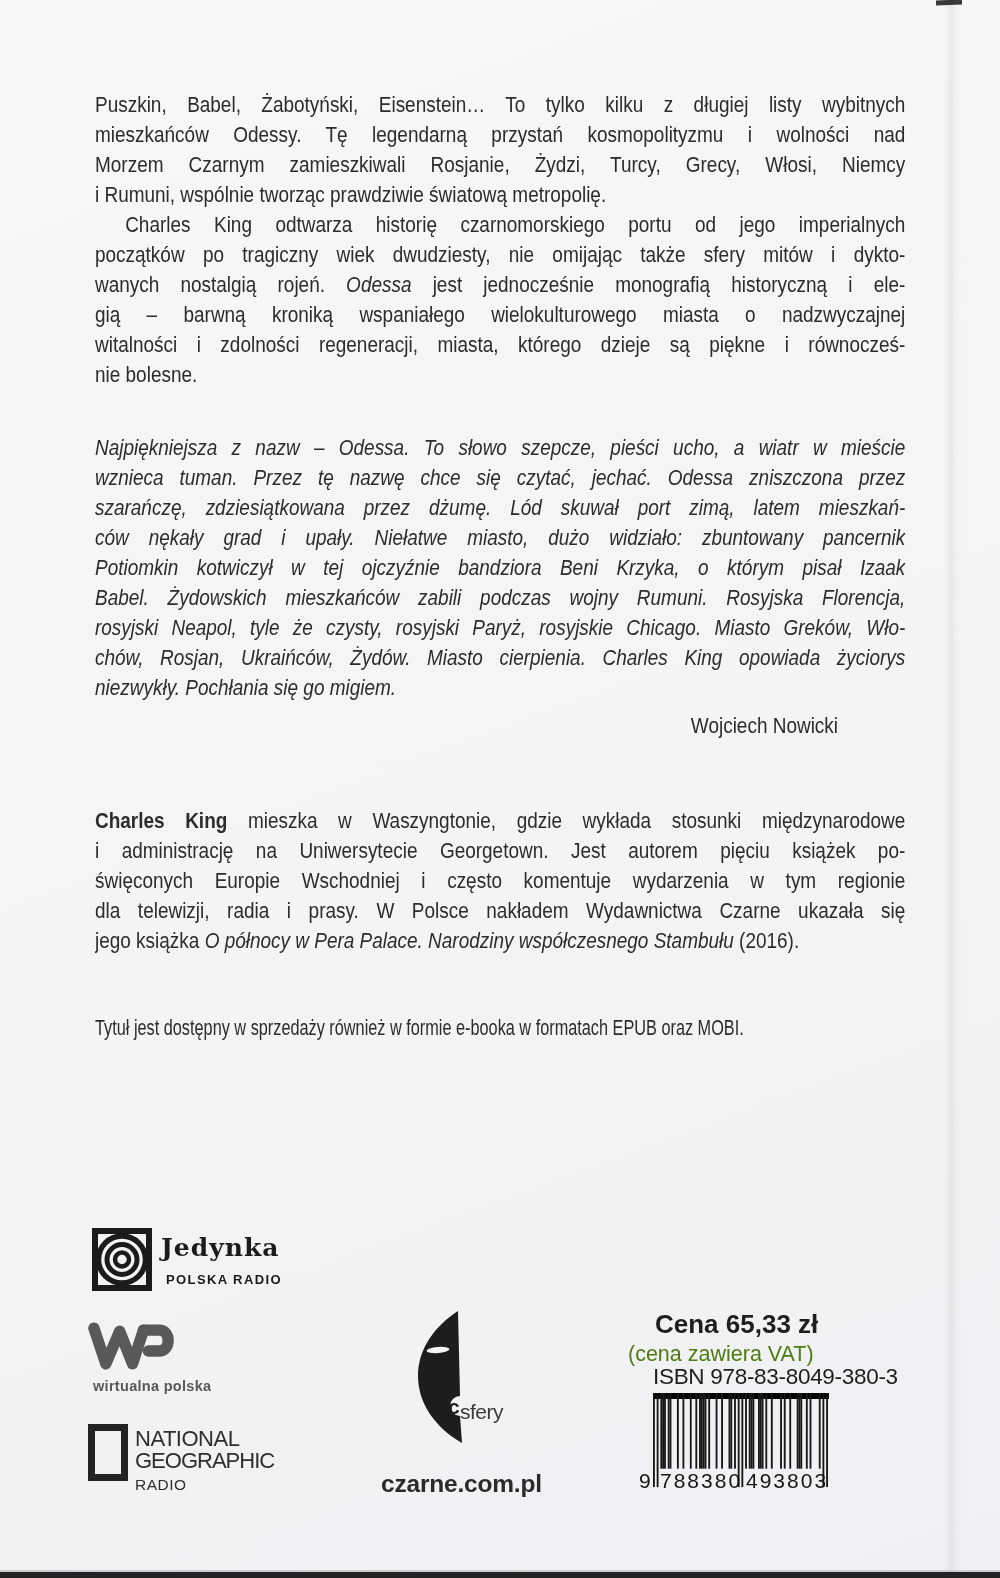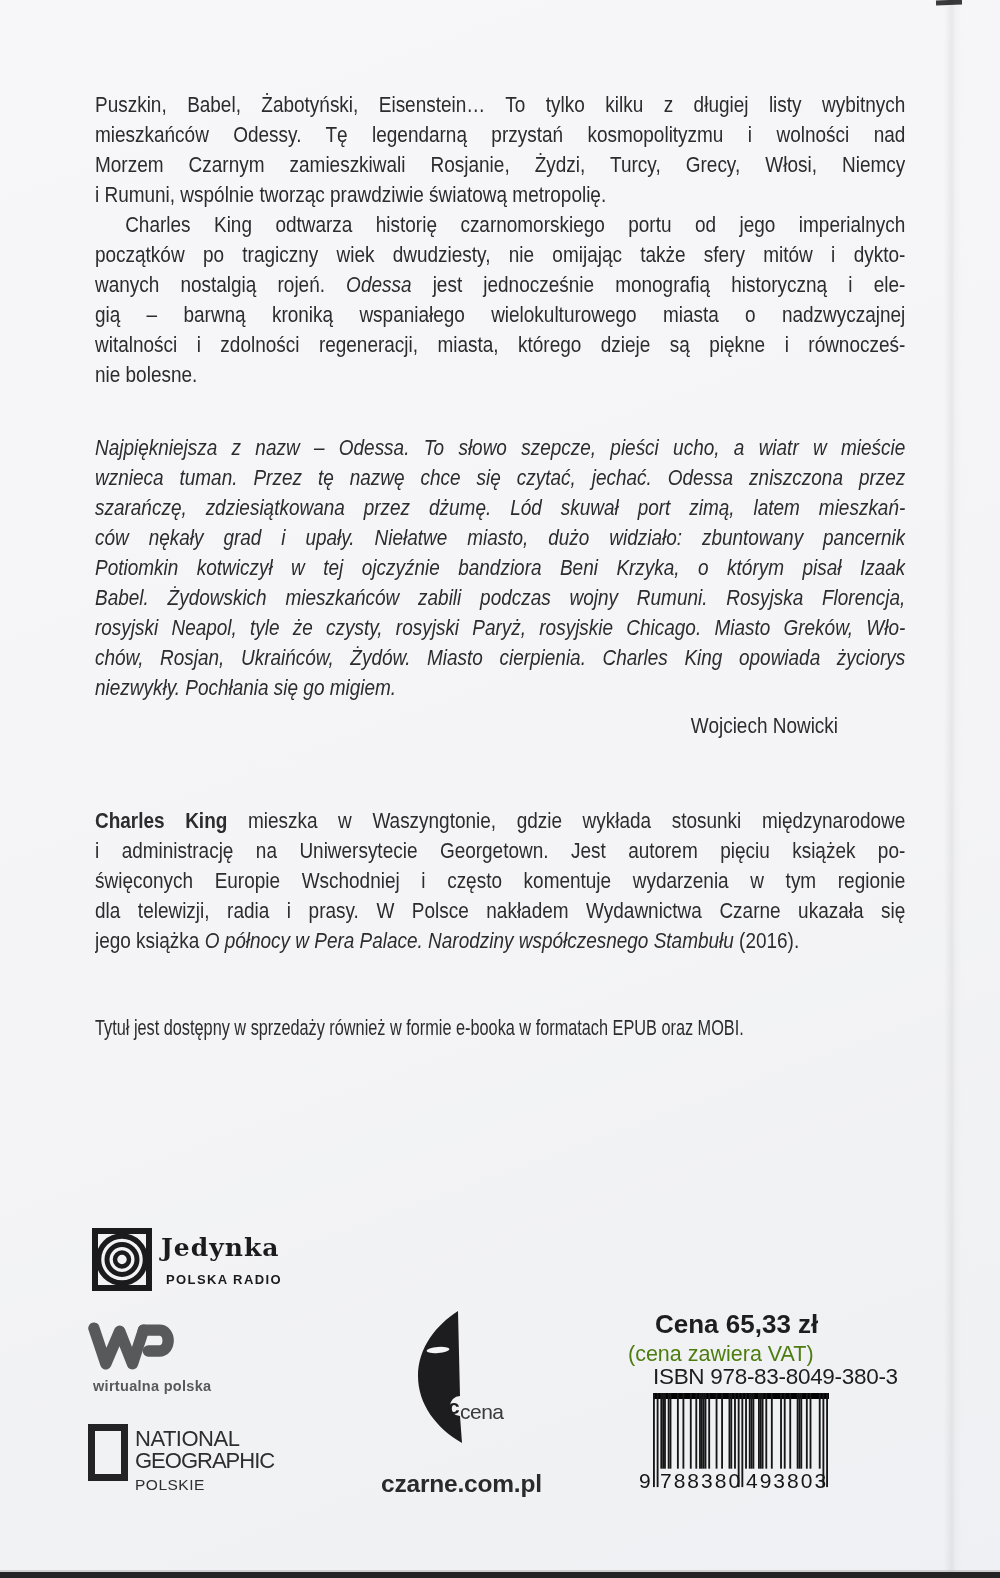--- a/index.html
+++ b/index.html
@@ -120,31 +120,31 @@
 <div class="abs wp-caption">wirtualna polska</div>
 
 <div class="abs" style="left:88px;top:1424px">
   <svg width="40" height="57" viewBox="0 0 40 57">
     <rect x="3.5" y="3.5" width="33" height="50" fill="none" stroke="#232325" stroke-width="7"></rect>
   </svg>
 </div>
 <div class="abs ng-text">
   <div class="ng-l1">NATIONAL</div>
   <div class="ng-l2">GEOGRAPHIC</div>
-  <div class="ng-l3">POLSKIE</div>
+  <div class="ng-l3">RADIO</div>
 </div>
 
 <div class="abs" style="left:416px;top:1310px">
   <svg width="52" height="133" viewBox="0 0 52 133">
     <path d="M42,1 L44,86 A10,10 0 0 0 44,106 L46,133 C20,118 2,94 2,66 C2,38 20,15 42,1 Z" fill="#1d1d1f"></path>
     <ellipse cx="22" cy="40" rx="11.5" ry="3" fill="#f4f4f6" transform="rotate(-5 22 40)"></ellipse>
     <text x="32" y="104" font-family="Liberation Sans, sans-serif" font-size="21" font-weight="bold" fill="#1d1d1f">c</text>
   </svg>
 </div>
-<div class="abs cz-wordmark">cena</div>
+<div class="abs cz-wordmark">sfery</div>
 <div class="abs cz-site">czarne.com.pl</div>
 
 <div class="abs price">Cena 65,33 zł</div>
 <div class="abs vat">(cena zawiera VAT)</div>
 <div class="abs isbn">ISBN 978-83-8049-380-3</div>
 <div class="abs bars">
   <svg width="175" height="97" viewBox="0 0 95 100" preserveAspectRatio="none" id="barcode-svg" fill="#161616">
       <rect x="0" y="0" width="1" height="97"></rect>
       <rect x="2" y="0" width="1" height="97"></rect>
       <rect x="4" y="0" width="1" height="78"></rect>

